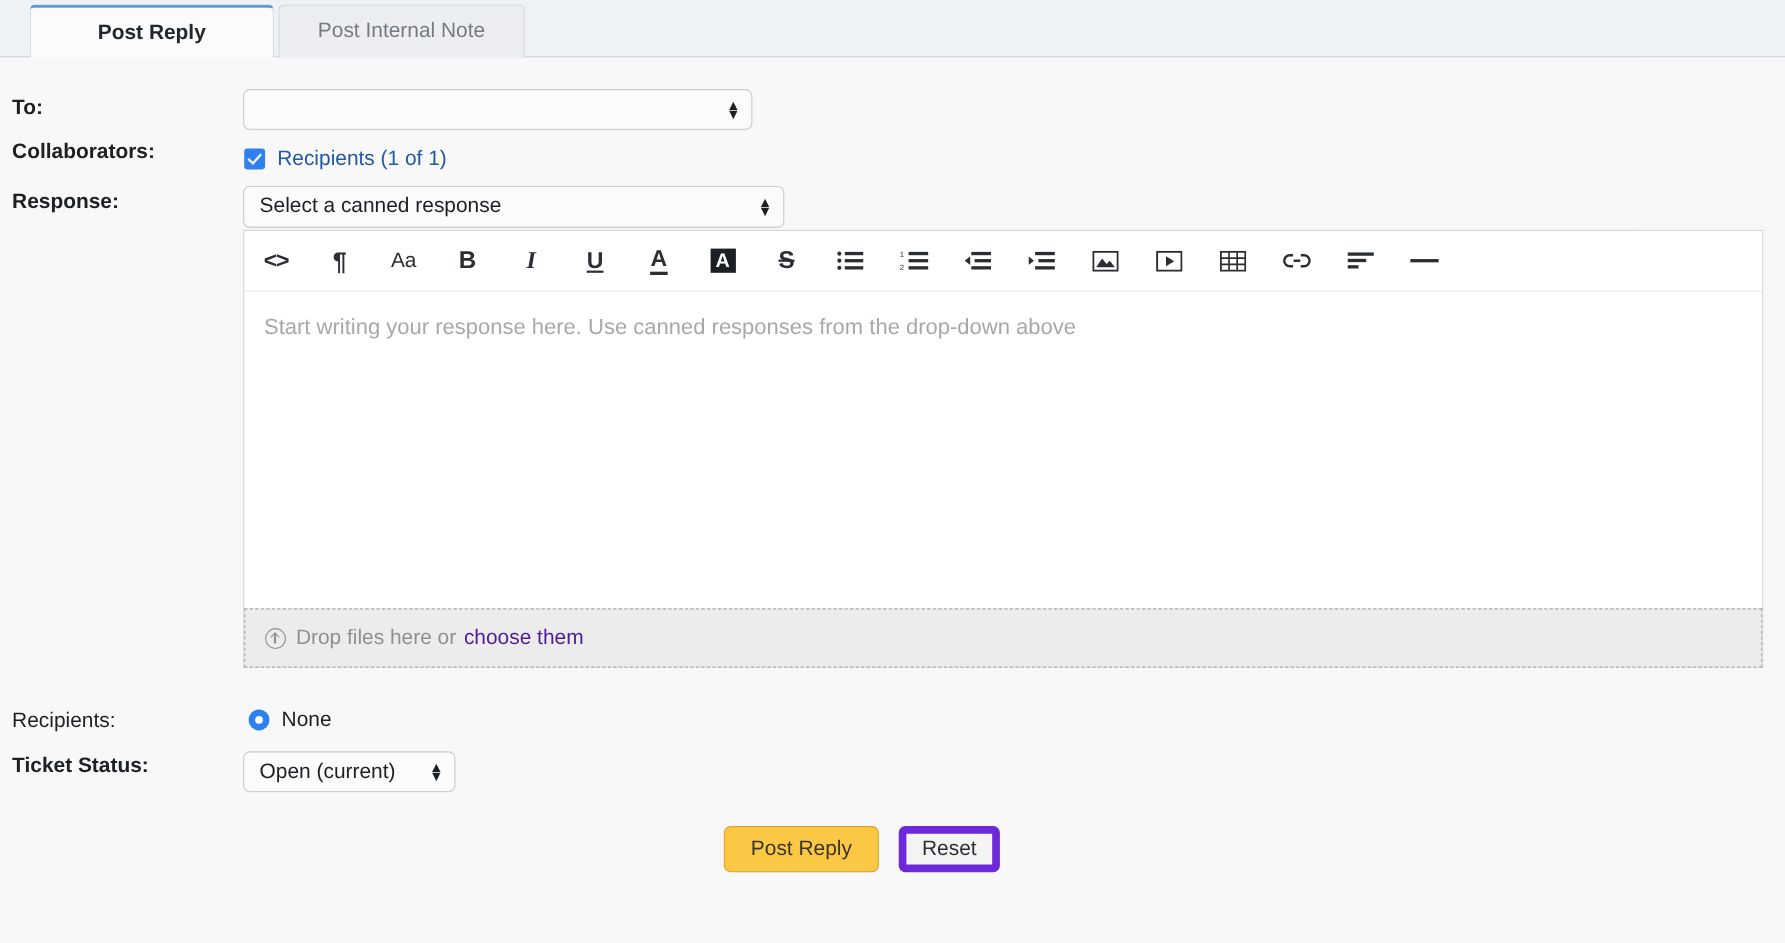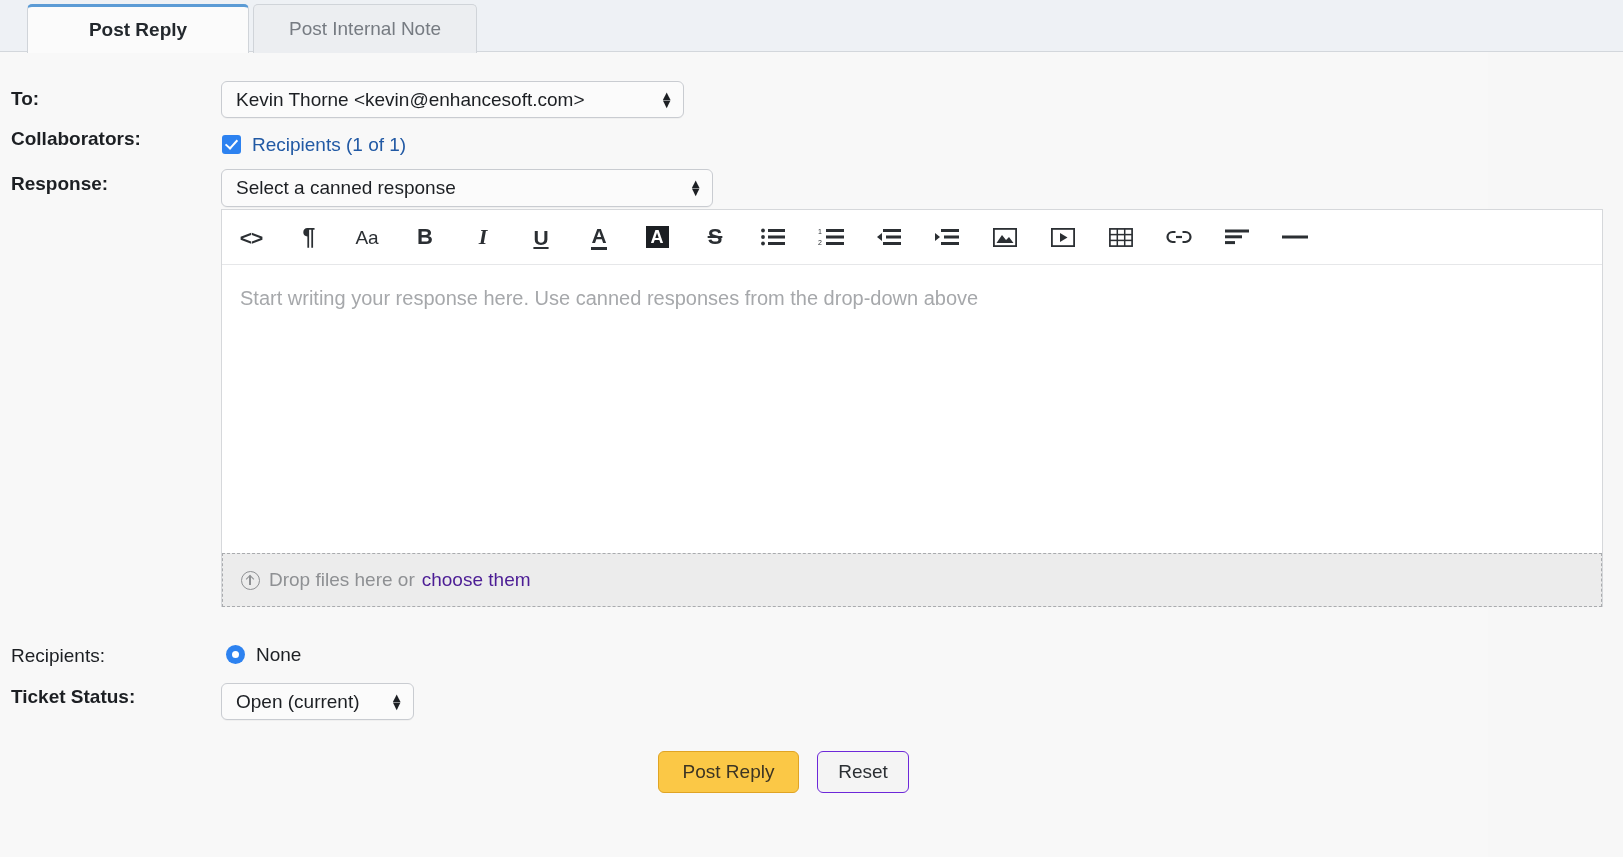--- a/index.html
+++ b/index.html
@@ -188,42 +188,41 @@
     border-radius: 6px;
     cursor: pointer;
   }
   .btn-primary {
     background: #fbc846;
     border: 1px solid #e0a424;
     color: #3d3523;
   }
   .btn-secondary {
     background: #f4f4f4;
-    border: 1px solid #6d28d9;
+    border: 7px solid #6d28d9;
     color: #2b2f33;
     justify-content: center;
   }
 </style>
 </head>
 <body>
 
 <div id="page">
 
   <div class="tabstrip">
     <div class="tab active">
       <span>Post Reply</span>
     </div>
     <div class="tab inactive">
       <span>Post Internal Note</span>
     </div>
   </div>
 
   <div class="label" style="left:11px; top:88px;">To:</div>
   <div class="sel" style="left:221px; top:81px; width:463px; height:37px;">
-    <span>Kevin Thorne &lt;kevin@enhancesoft.com&gt;</span>
     <span class="arrows">
       <span>▲</span>
         <span>▼</span>
     </span>
   </div>
 
   <div class="label" style="left:11px; top:128px;">Collaborators:</div>
   <div class="cbox" style="left:222px; top:135px;"></div>
   <div class="link" style="left:252px; top:134px;">Recipients (1 of 1)</div>
 

